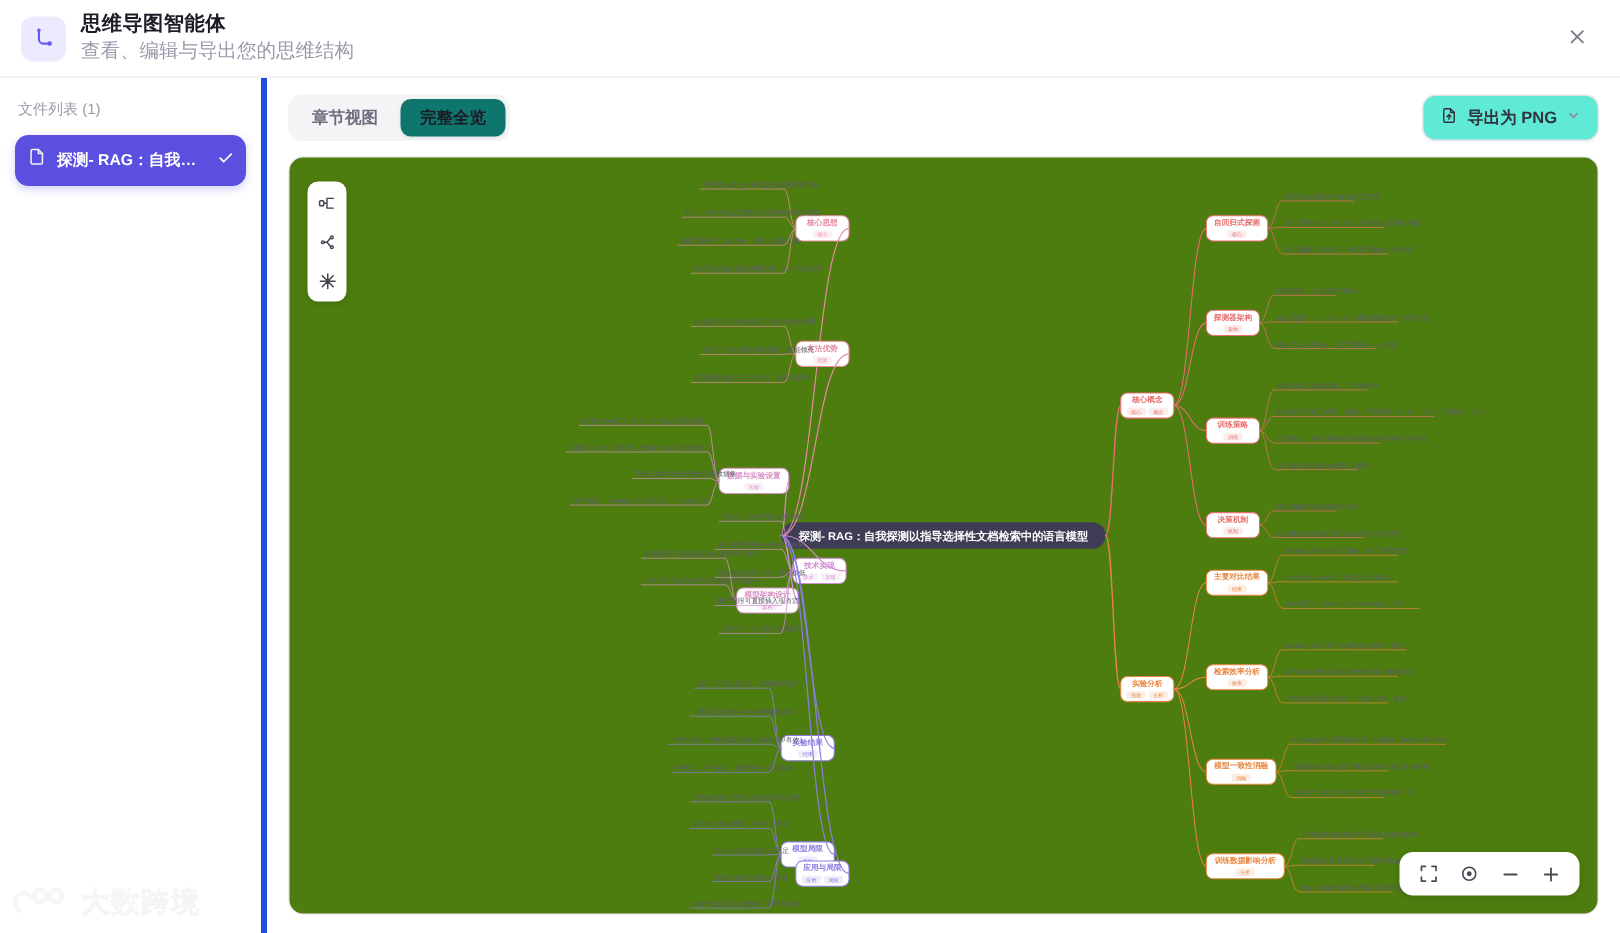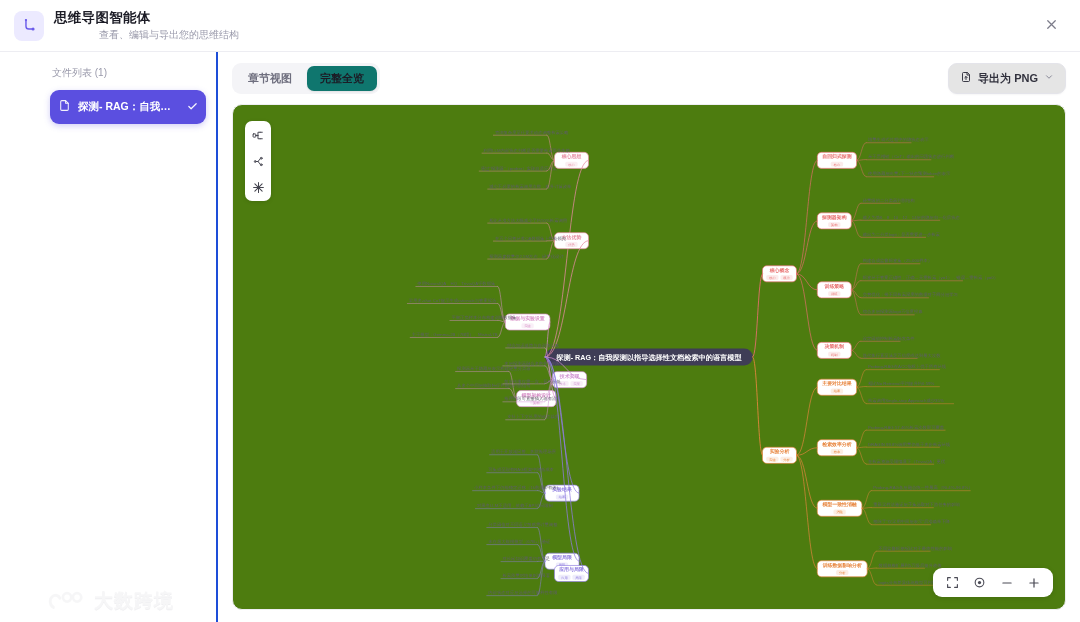--- a/index.html
+++ b/index.html
@@ -22,39 +22,38 @@
   }
   .brand-logo {
     width: 30px; height: 30px; border-radius: 8px;
     background: #eceaff;
     display: flex; align-items: center; justify-content: center;
     flex: 0 0 30px;
   }
   .brand-logo svg { display:block; }
   .brand-text { margin-left: 10px; display: flex; flex-direction: column; justify-content: center; }
   .brand-title { font-size: 13.5px; font-weight: 700; color: #1c1c26; letter-spacing: .3px; line-height: 1.25; }
-  .brand-sub { font-size: 10px; color: #9a9aab; line-height: 1.3; margin-top: 2px; margin-left: 45px; }
+  .brand-sub { font-size: 13px; color: #9a9aab; line-height: 1.3; margin-top: 2px; }
   .topbar-spacer { flex: 1 1 auto; }
   .close-btn {
     width: 26px; height: 26px; border-radius: 6px;
     display: flex; align-items: center; justify-content: center;
     color: #7c7c8a; cursor: pointer; background: transparent; border: none;
   }
 
   
   .body { flex: 1 1 auto; display: flex; min-height: 0; position: relative; }
 
   
   .sidebar {
     width: 178px; flex: 0 0 178px;
     background: #ffffff;
-    border-right: 2px solid #1d4ed8;
+    border-right: 4px solid #1d4ed8;
     padding: 14px 10px 0 10px;
     position: relative;
-    margin-left: 40px;
   }
   .sidebar-caption { font-size: 10px; color: #9a9aab; padding-left: 2px; margin-bottom: 10px; }
   .file-item {
     display: flex; align-items: center; gap: 7px;
     background: #5b4fe0;
     color: #ffffff;
     border-radius: 9px;
     padding: 8px 8px;
     cursor: pointer;
     box-shadow: 0 2px 6px rgba(91,79,224,.28);
@@ -83,21 +82,21 @@
   }
   .tab {
     font-size: 11px; color: #6e6e7e; font-weight: 600;
     padding: 5px 13px; border-radius: 7px; cursor: pointer; border: none; background: transparent;
     white-space: nowrap;
   }
   .tab.active { background: #0f766e; color: #1c1c26; box-shadow: 0 1px 2px rgba(0,0,0,.08); }
   .tabs-spacer { flex: 1 1 auto; }
   .export-btn {
     display: inline-flex; align-items: center; gap: 6px;
-    border: 1px solid #e4e4ea; background: #e5e5e5; color: #32323e;
+    border: 1px solid #e4e4ea; background: #5eead4; color: #32323e;
     font-size: 11px; font-weight: 600;
     border-radius: 9px; padding: 7px 11px; cursor: pointer;
     box-shadow: 0 1px 2px rgba(0,0,0,.04);
   }
 
   
   .canvas-wrap { flex: 1 1 auto; position: relative; padding: 0 14px 12px 14px; min-height: 0; }
   .canvas {
     position: relative; width: 100%; height: 100%;
     background: #4d7c0f; border: 1px solid #eeeef2; border-radius: 10px; overflow: hidden;

